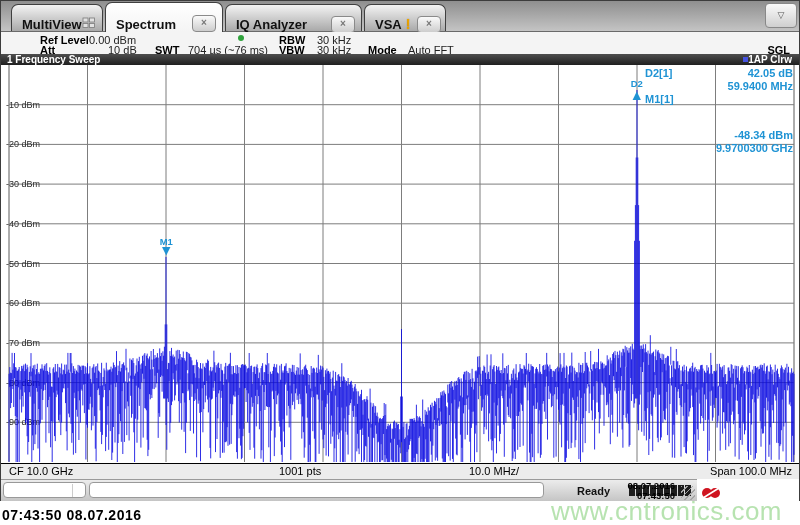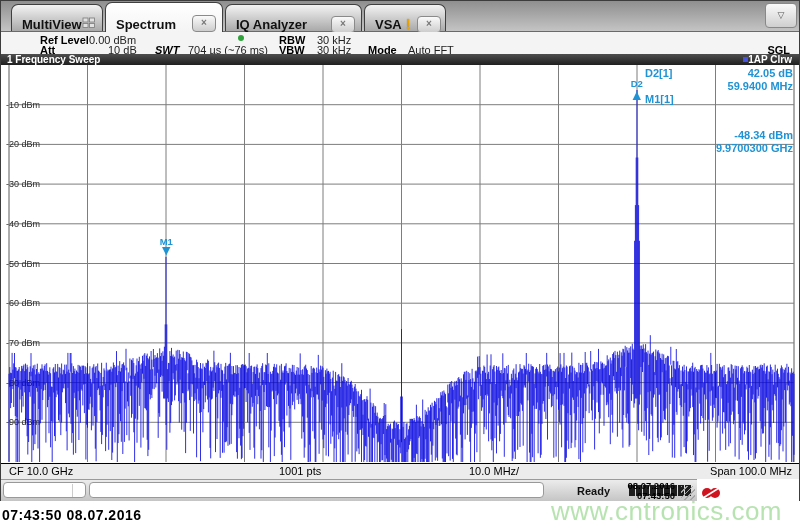--- a/index.html
+++ b/index.html
@@ -86,21 +86,21 @@
 
   <div class="header">
     <span class="hl" style="left:8px;top:3px;">Ref Level</span>
     <span class="hv" style="left:57px;top:3px;">0.00 dBm</span>
     <i class="gdot"></i>
     <span class="hl" style="left:247px;top:3px;">RBW</span>
     <span class="hv" style="left:285px;top:3px;">30 kHz</span>
 
     <span class="hl" style="left:8px;top:13px;">Att</span>
     <span class="hv" style="left:76px;top:13px;">10 dB</span>
-    <span class="hl" style="left:123px;top:13px;font-style:italic;">SWT</span>
+    <span class="hl" style="left:123px;top:13px;">SWT</span>
     <span class="hv" style="left:156px;top:13px;">704 µs (~76 ms)</span>
     <span class="hl" style="left:247px;top:13px;">VBW</span>
     <span class="hv" style="left:285px;top:13px;">30 kHz</span>
     <span class="hl" style="left:336px;top:13px;">Mode</span>
     <span class="hv" style="left:376px;top:13px;">Auto FFT</span>
     <span class="hl" style="right:9px;top:13px;">SGL</span>
   </div>
 
   <div class="titlebar">
     <span class="tb-title">1 Frequency Sweep</span>

